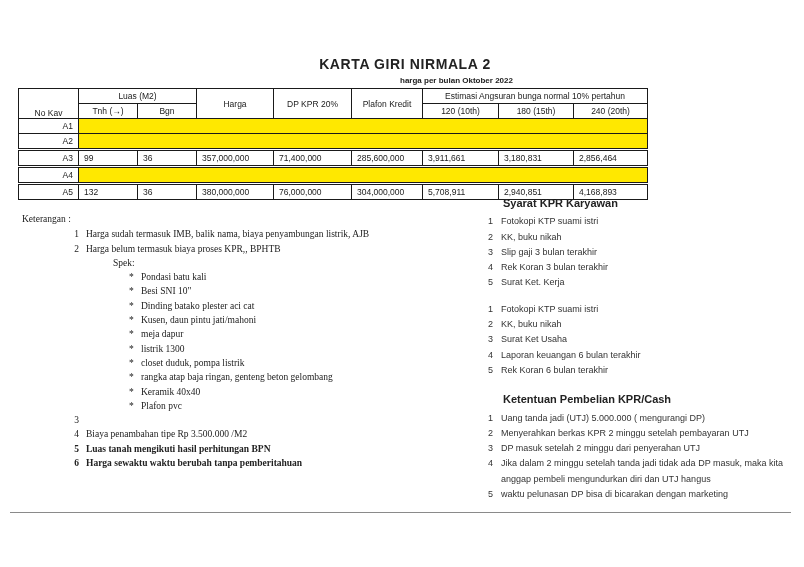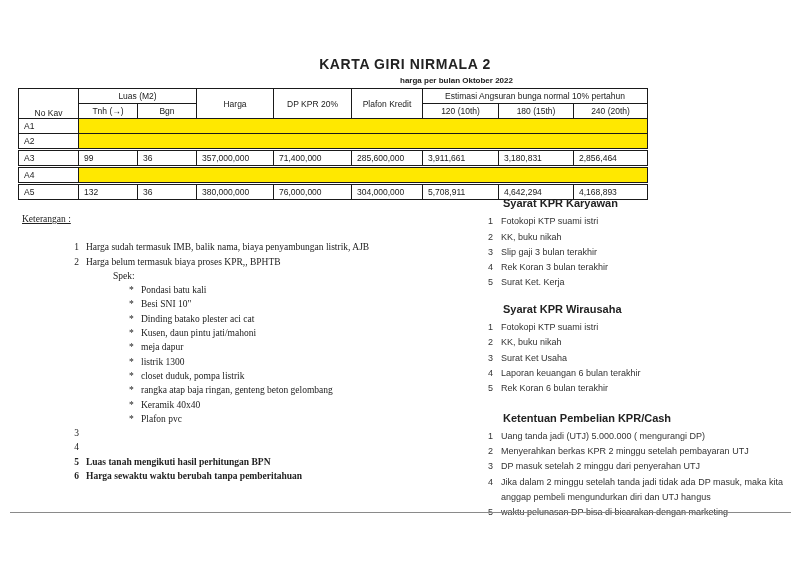--- a/index.html
+++ b/index.html
@@ -20,30 +20,30 @@
   .price-table{
     position:absolute;top:88px;left:18px;border-collapse:collapse;
     table-layout:fixed;width:629px;font-size:8.5px;color:#1a1a1a;
   }
   .price-table th,.price-table td{
     border:1px solid #1a1a1a;padding:0 5px;height:14px;
     font-weight:normal;overflow:hidden;white-space:nowrap;
   }
   .price-table th{text-align:center;}
   .price-table .sep td{border-top:3px double #1a1a1a;}
-  .price-table td.kav{text-align:left;}
+  .price-table td.kav{text-align:right;}
   .price-table td.num{}
   .price-table td.ctr{}
   .price-table td.yellow{background:#ffe800;}
   
   .keterangan{
     position:absolute;top:212px;left:22px;width:450px;
     font-family:"Liberation Serif",serif;font-size:9.5px;line-height:14.3px;color:#222;
   }
-  .ket-title{margin-bottom:14px;text-decoration:underline;}
+  .ket-title{margin-bottom:1px;}
   .ket-item{display:flex;margin-left:48px;}
   .ket-item .n{width:9px;text-align:right;margin-right:7px;flex:none;}
   .spek-label{margin-left:91px;}
   .spek-item{display:flex;margin-left:107px;}
   .spek-item .b{width:7px;margin-right:5px;flex:none;}
   .bold{font-weight:bold;}
   
   .rightcol{
     position:absolute;top:196px;left:488px;width:308px;
     font-size:9px;line-height:15.3px;color:#333;
@@ -115,21 +115,21 @@
     <td class="yellow" colspan="8"></td>
   </tr>
   <tr class="sep">
     <td class="kav">A5</td>
     <td class="ctr">132</td>
     <td class="ctr">36</td>
     <td class="num">380,000,000</td>
     <td class="num">76,000,000</td>
     <td class="num">304,000,000</td>
     <td class="num">5,708,911</td>
-    <td class="num">4,642,294</td>
+    <td class="num">2,940,851</td>
     <td class="num">4,168,893</td>
   </tr>
 </tbody>
   </table>
 
 <div class="keterangan">
   <div class="ket-title">Keterangan :</div>
   <div class="ket-item">
     <span class="n">1</span>
     <span>Harga sudah termasuk IMB, balik nama, biaya penyambungan listrik, AJB</span>
@@ -177,20 +177,21 @@
     </div>
   <div class="spek-item">
       <span class="b">*</span>
       <span>Plafon pvc</span>
     </div>
   <div class="ket-item">
     <span class="n">3</span>
   </div>
   <div class="ket-item">
     <span class="n">4</span>
+    <span>Biaya penambahan tipe Rp 3.500.000  /M2</span>
   </div>
   <div class="ket-item bold">
     <span class="n">5</span>
     <span>Luas tanah mengikuti hasil perhitungan BPN</span>
   </div>
   <div class="ket-item bold">
     <span class="n">6</span>
     <span>Harga sewaktu waktu berubah tanpa pemberitahuan</span>
   </div>
 </div>
@@ -213,21 +214,20 @@
     <div class="r-item">
         <span class="n">4</span>
         <span class="t">Rek Koran 3 bulan terakhir</span>
       </div>
     <div class="r-item">
         <span class="n">5</span>
         <span class="t">Surat Ket. Kerja</span>
       </div>
   </div>
   <div class="sec">
-    <div class="sec-title">Syarat KPR Wirausaha</div>
     <div class="r-item">
         <span class="n">1</span>
         <span class="t">Fotokopi KTP suami istri</span>
       </div>
     <div class="r-item">
         <span class="n">2</span>
         <span class="t">KK, buku nikah</span>
       </div>
     <div class="r-item">
         <span class="n">3</span>

